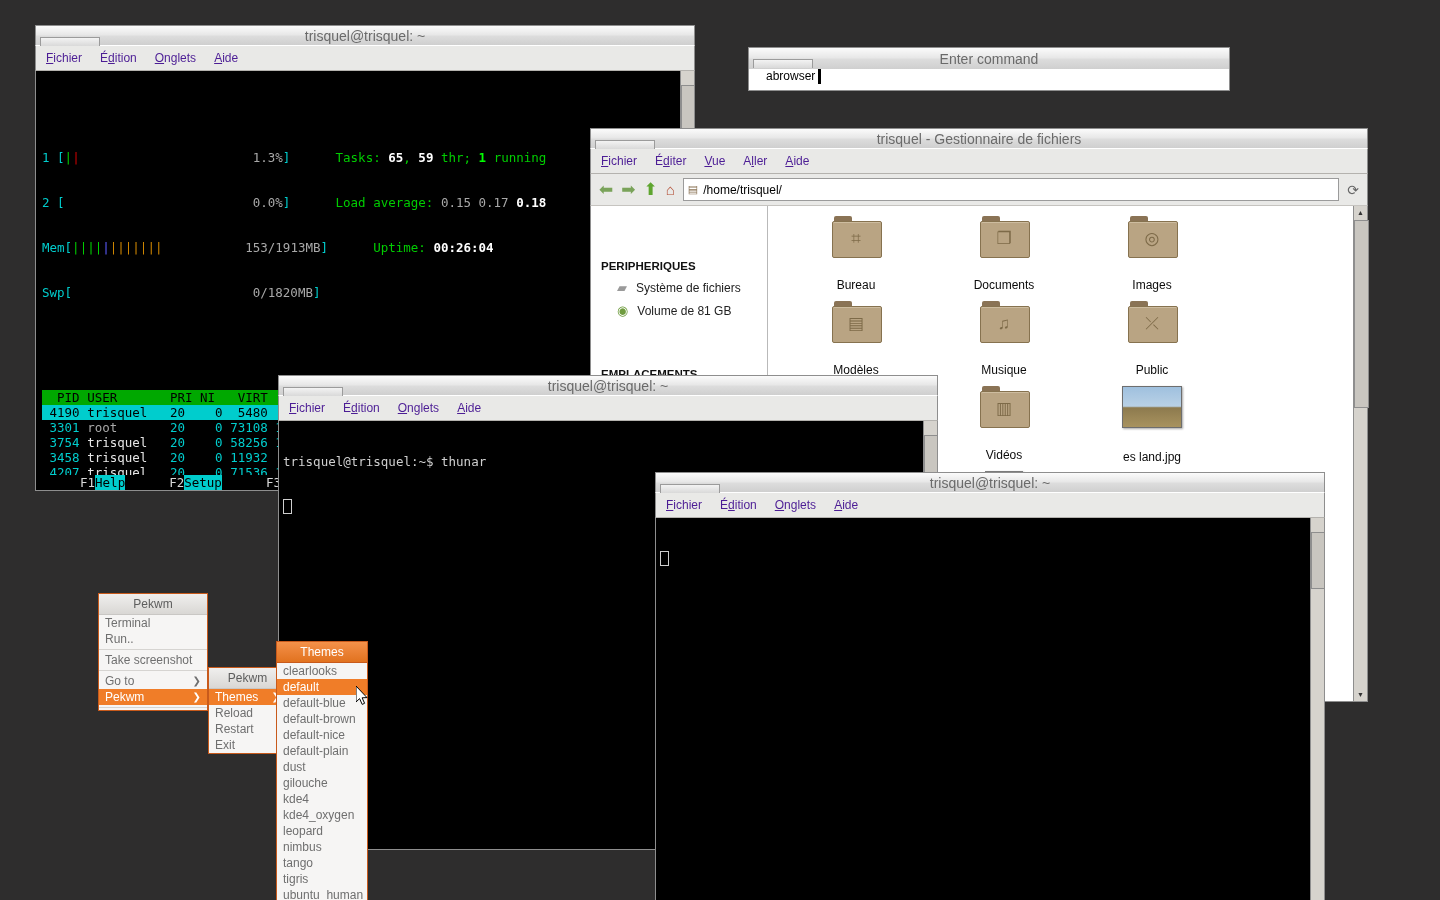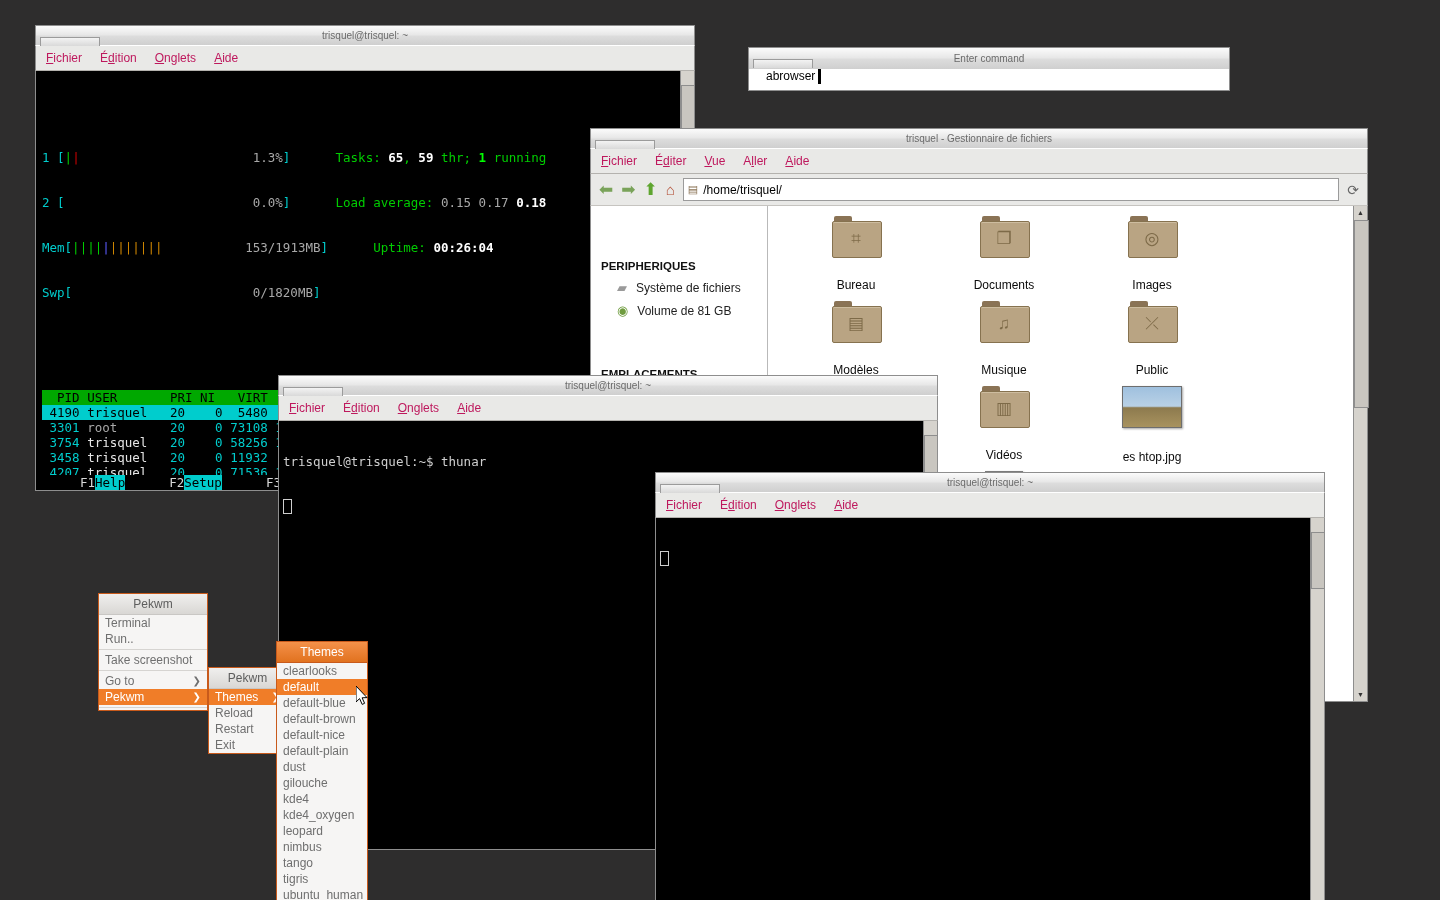--- a/index.html
+++ b/index.html
@@ -12,34 +12,34 @@
   }
   .win{position:absolute;box-sizing:border-box;}
 
   
   .titlebar{
     height:19px;
     background:linear-gradient(to bottom,#fbfbfb 0%,#e8e8e8 45%,#dcdcdc 55%,#cfcfcf 100%);
     border:1px solid #8e8e8e;
     border-bottom:none;
     display:flex;align-items:center;justify-content:center;
-    font-size:10px;color:#6a6a6a;
+    font-size:14px;color:#6a6a6a;
     position:relative;
   }
   .titlebar .tbtab{
     position:absolute;left:4px;top:11px;width:58px;height:8px;
     background:linear-gradient(to bottom,#f3f3f3,#d9d9d9);
     border:1px solid #9b9b9b;border-bottom:none;
   }
   .menubar{
     height:24px;background:#e9e9e7;
     border-left:1px solid #8e8e8e;border-right:1px solid #8e8e8e;
     border-top:1px solid #ffffff;border-bottom:1px solid #b4b2ae;
     display:flex;align-items:center;padding-left:10px;gap:18px;
-    font-size:12px;color:#be185d;
+    font-size:12px;color:#4c1d95;
   }
   .menubar span{cursor:default;}
   .menubar u{text-decoration:underline;}
   .term-body{
     background:#000;
     font-family:"DejaVu Sans Mono","Liberation Mono",monospace;
     font-size:12.5px;
     color:#cfcfcf;
     border-left:1px solid #8e8e8e;border-right:1px solid #8e8e8e;
     border-bottom:1px solid #8e8e8e;
@@ -303,21 +303,21 @@
           <div class="icon-cell">
             <div class="folder">
               <div class="tab"></div>
               <div class="bdy"></div>
               <div class="gl">▥</div>
             </div>
             <div class="lbl">Vidéos</div>
           </div>
           <div class="icon-cell">
             <div class="imgicon"></div>
-            <div class="lbl">es htop.jpg</div>
+            <div class="lbl">es land.jpg</div>
           </div>
           <div class="icon-cell">
             <div class="pdficon">
               <i class="d"></i>
               <i class="d"></i>
               <i></i>
               <i></i>
               <i></i>
               <i class="d"></i>
               <i></i>

